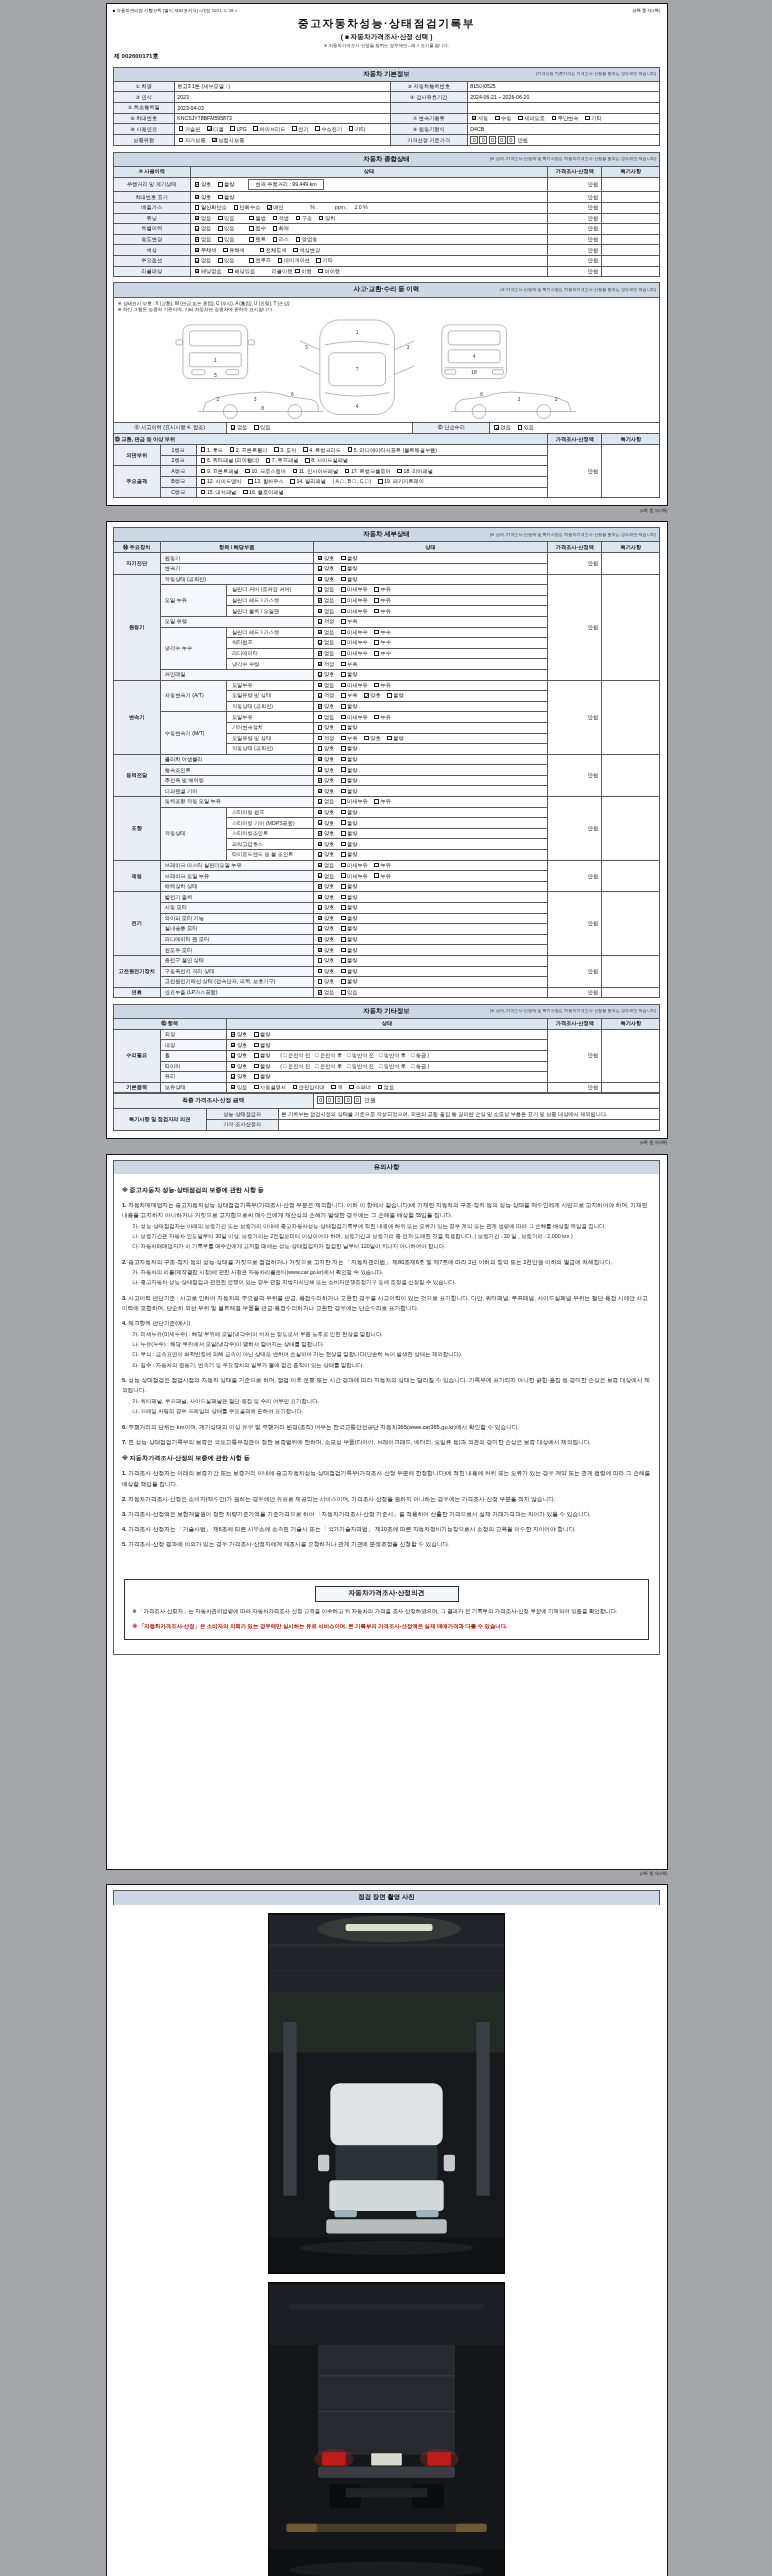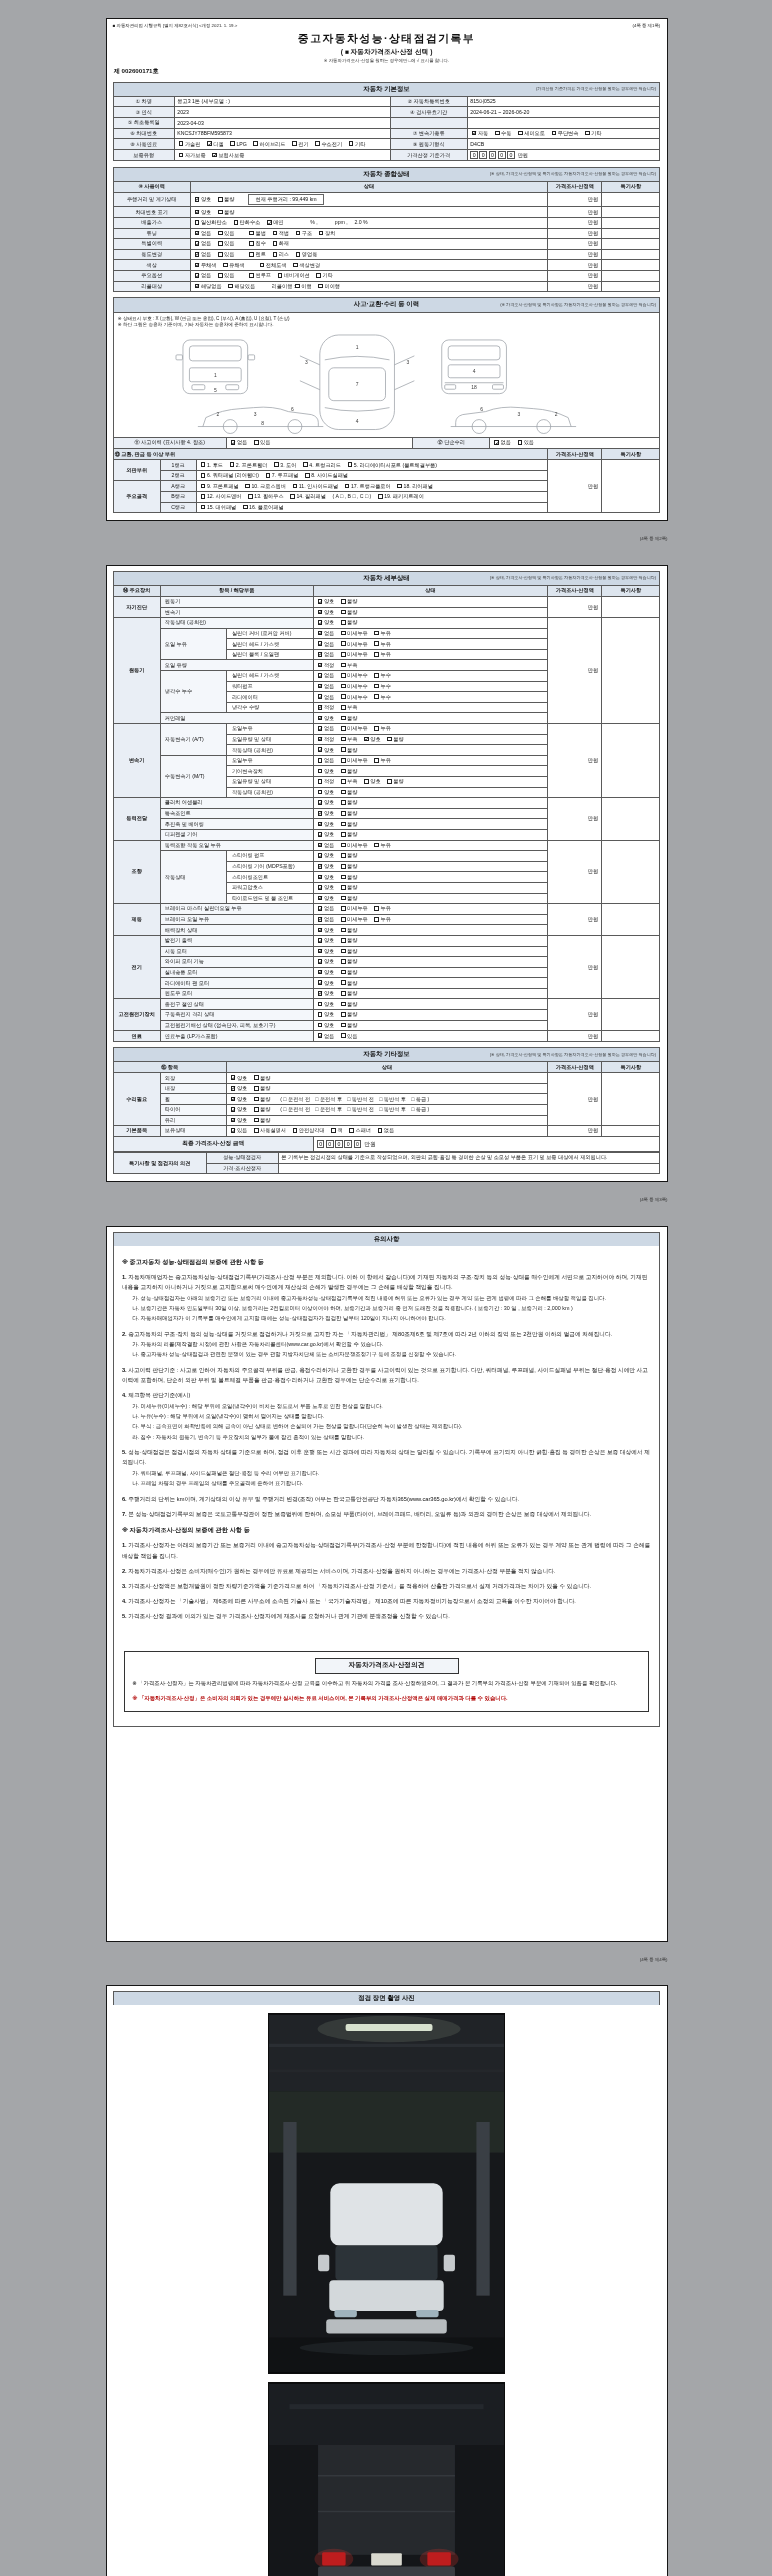--- a/index.html
+++ b/index.html
@@ -1,19 +1,19 @@
 <!DOCTYPE html>
 <html style="font-size:8.2px"><head>
 <meta charset="utf-8">
 <style>
   *{box-sizing:border-box}
   html,body{margin:0;padding:0}
   body{width:773px;background:#a4a6a9;font-family:"Liberation Sans","DejaVu Sans",sans-serif;color:#101010}
   .sheet{padding:3.1px 0 20.6px}
-  .pbox{width:562px;margin:15px auto;background:#fff;border:1px solid #161616;padding:4.1px 6.2px 7.2px;position:relative}
+  .pbox{width:562px;margin:0 auto;background:#fff;border:1px solid #161616;padding:4.1px 6.2px 7.2px;position:relative}
   .pagemark{width:562px;margin:1.5px auto 0;text-align:right;font-size:4.4px;color:#2e2e2e}
   .gap{height:8.2px}
   .tinyrow{display:flex;justify-content:space-between;font-size:4.4px;color:#222;margin-bottom:1px}
   .title{text-align:center;font-size:10.8px;font-weight:bold;letter-spacing:1.5px;margin-top:4.1px}
   .subtitle{text-align:center;font-size:6.7px;font-weight:bold;margin-top:2.1px}
   .subnote{text-align:center;font-size:4.4px;color:#333;margin-top:1px}
   .docno{font-size:6.2px;font-weight:bold;margin:4.1px 0 1px 1px}
   .band{position:relative;background:#cdd8e4;border:0.5px solid #5a5a5a;border-bottom:none;text-align:center;font-weight:bold;font-size:6.4px;padding:2.1px 0;margin-top:5.2px}
   .band .bnote{position:absolute;right:3.1px;top:3.6px;font-weight:normal;font-size:4.1px;color:#333}
   table.grid{width:100%;border-collapse:collapse;table-layout:fixed}

